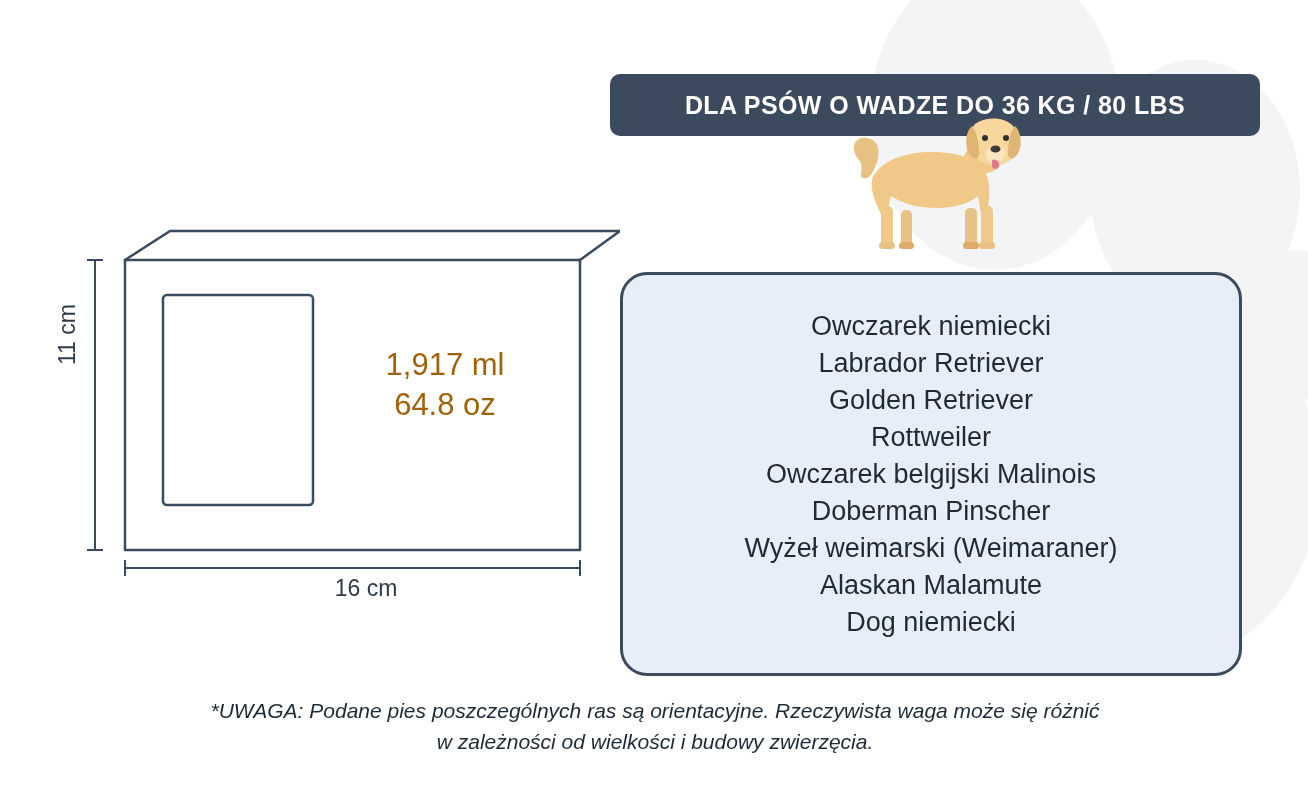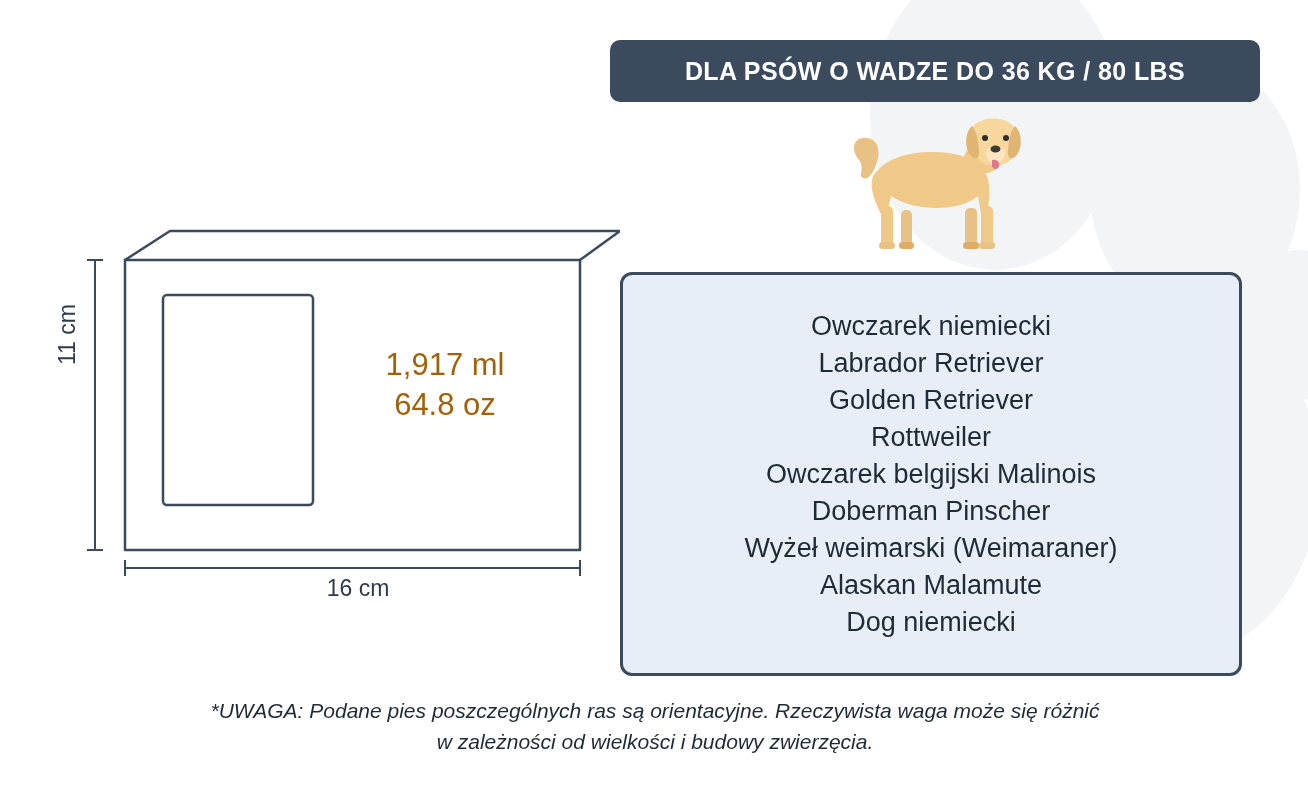--- a/index.html
+++ b/index.html
@@ -62,33 +62,33 @@
     left: -6px;
     top: 150px;
     color: #2f3a4a;
     font-size: 23px;
     transform: rotate(-90deg);
     transform-origin: left top;
     white-space: nowrap;
   }
   .dim-w {
     position: absolute;
-    left: 68px;
+    left: 76px;
     top: 360px;
     width: 460px;
     text-align: center;
     color: #2f3a4a;
     font-size: 23px;
   }
 
   
   .banner {
     position: absolute;
     left: 610px;
-    top: 40px;
+    top: 74px;
     width: 650px;
     height: 62px;
     background: #3b4a5c;
     border-radius: 10px;
     display: flex;
     align-items: center;
     justify-content: center;
     z-index: 3;
   }
   .banner-text {
@@ -111,21 +111,21 @@
 
   
   .breeds-panel {
     position: absolute;
     left: 620px;
     top: 272px;
     width: 622px;
     height: 404px;
     background: #e8eef7;
     border: 3px solid #3b4a5c;
-    border-radius: 12px;
+    border-radius: 27px;
     box-sizing: border-box;
     z-index: 3;
     display: flex;
     flex-direction: column;
     align-items: center;
     justify-content: center;
     padding: 6px 12px;
   }
   .breed {
     color: #1f2a37;

